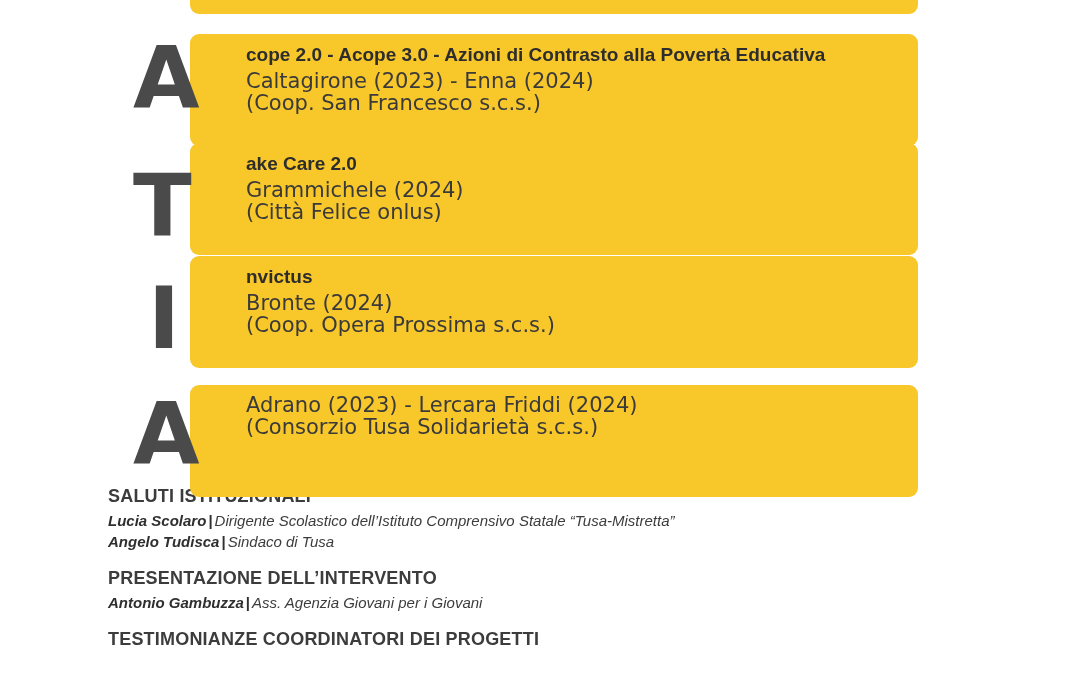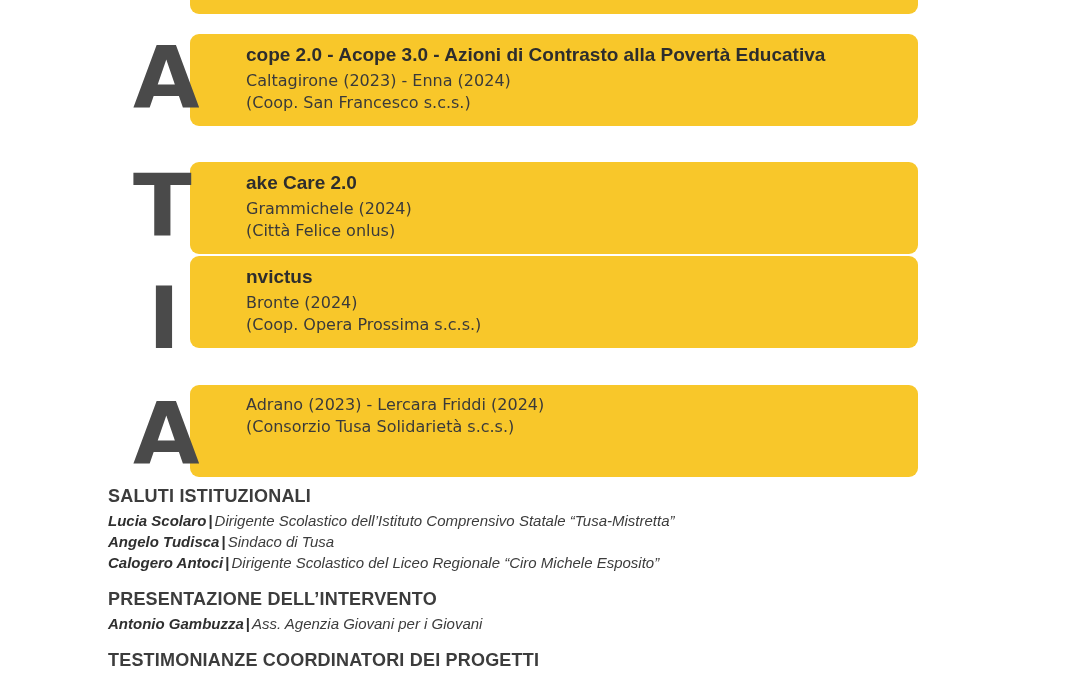--- a/index.html
+++ b/index.html
@@ -42,41 +42,41 @@
     letter-spacing: -2px;
     z-index: 3;
     user-select: none;
   }
 
   .card {
     position: absolute;
     left: 190px;
     right: 162px;
     top: 8px;
-    height: 92px;
+    height: 112px;
     background: #F8C72A;
     border-radius: 9px;
     box-sizing: border-box;
     padding: 9px 0 0 56px;
     z-index: 2;
   }
 
   .card-title {
     font-family: "Liberation Sans", sans-serif;
     font-weight: bold;
     font-size: 19px;
     color: #2d2d2d;
     line-height: 24px;
     margin: 0 0 3px 0;
     white-space: nowrap;
   }
 
   .card-line {
     font-family: "DejaVu Sans", sans-serif;
-    font-size: 16px;
+    font-size: 21px;
     color: #3a3a3a;
     line-height: 22px;
     white-space: nowrap;
   }
 
   
   .row-clip {
     height: 14px;
     overflow: hidden;
     position: relative;
@@ -156,21 +156,21 @@
     <div class="big-letter" style="top:6px;">A</div>
     <div class="card" style="top:20px;">
       <div class="card-title">cope 2.0 - Acope 3.0 - Azioni di Contrasto alla Povertà Educativa</div>
       <div class="card-line">Caltagirone (2023) - Enna (2024)</div>
       <div class="card-line">(Coop. San Francesco s.c.s.)</div>
     </div>
   </div>
 
   <div class="project-row">
     <div class="big-letter" style="top:20px;">T</div>
-    <div class="card" style="top:34px;">
+    <div class="card" style="top:15px;">
       <div class="card-title">ake Care 2.0</div>
       <div class="card-line">Grammichele (2024)</div>
       <div class="card-line">(Città Felice onlus)</div>
     </div>
   </div>
 
   <div class="project-row">
     <div class="big-letter" style="top:19px; left:148px;">I</div>
     <div class="card" style="top:14px;">
       <div class="card-title">nvictus</div>
@@ -192,23 +192,20 @@
 <div class="program">
 
   <div class="section-block">
     <div class="section-head">SALUTI ISTITUZIONALI</div>
     <div class="person-line">
       <span class="person-name">Lucia Scolaro</span><span class="person-sep">|</span><span class="person-role">Dirigente Scolastico dell’Istituto Comprensivo Statale “Tusa-Mistretta”</span>
     </div>
     <div class="person-line">
       <span class="person-name">Angelo Tudisca</span><span class="person-sep">|</span><span class="person-role">Sindaco di Tusa</span>
     </div>
-    <div class="person-line">
-      <span class="person-name">Calogero Antoci</span><span class="person-sep">|</span><span class="person-role">Dirigente Scolastico del Liceo Regionale “Ciro Michele Esposito”</span>
-    </div>
   </div>
 
   <div class="section-block">
     <div class="section-head">PRESENTAZIONE DELL’INTERVENTO</div>
     <div class="person-line">
       <span class="person-name">Antonio Gambuzza</span><span class="person-sep">|</span><span class="person-role">Ass. Agenzia Giovani per i Giovani</span>
     </div>
   </div>
 
   <div class="section-block">

